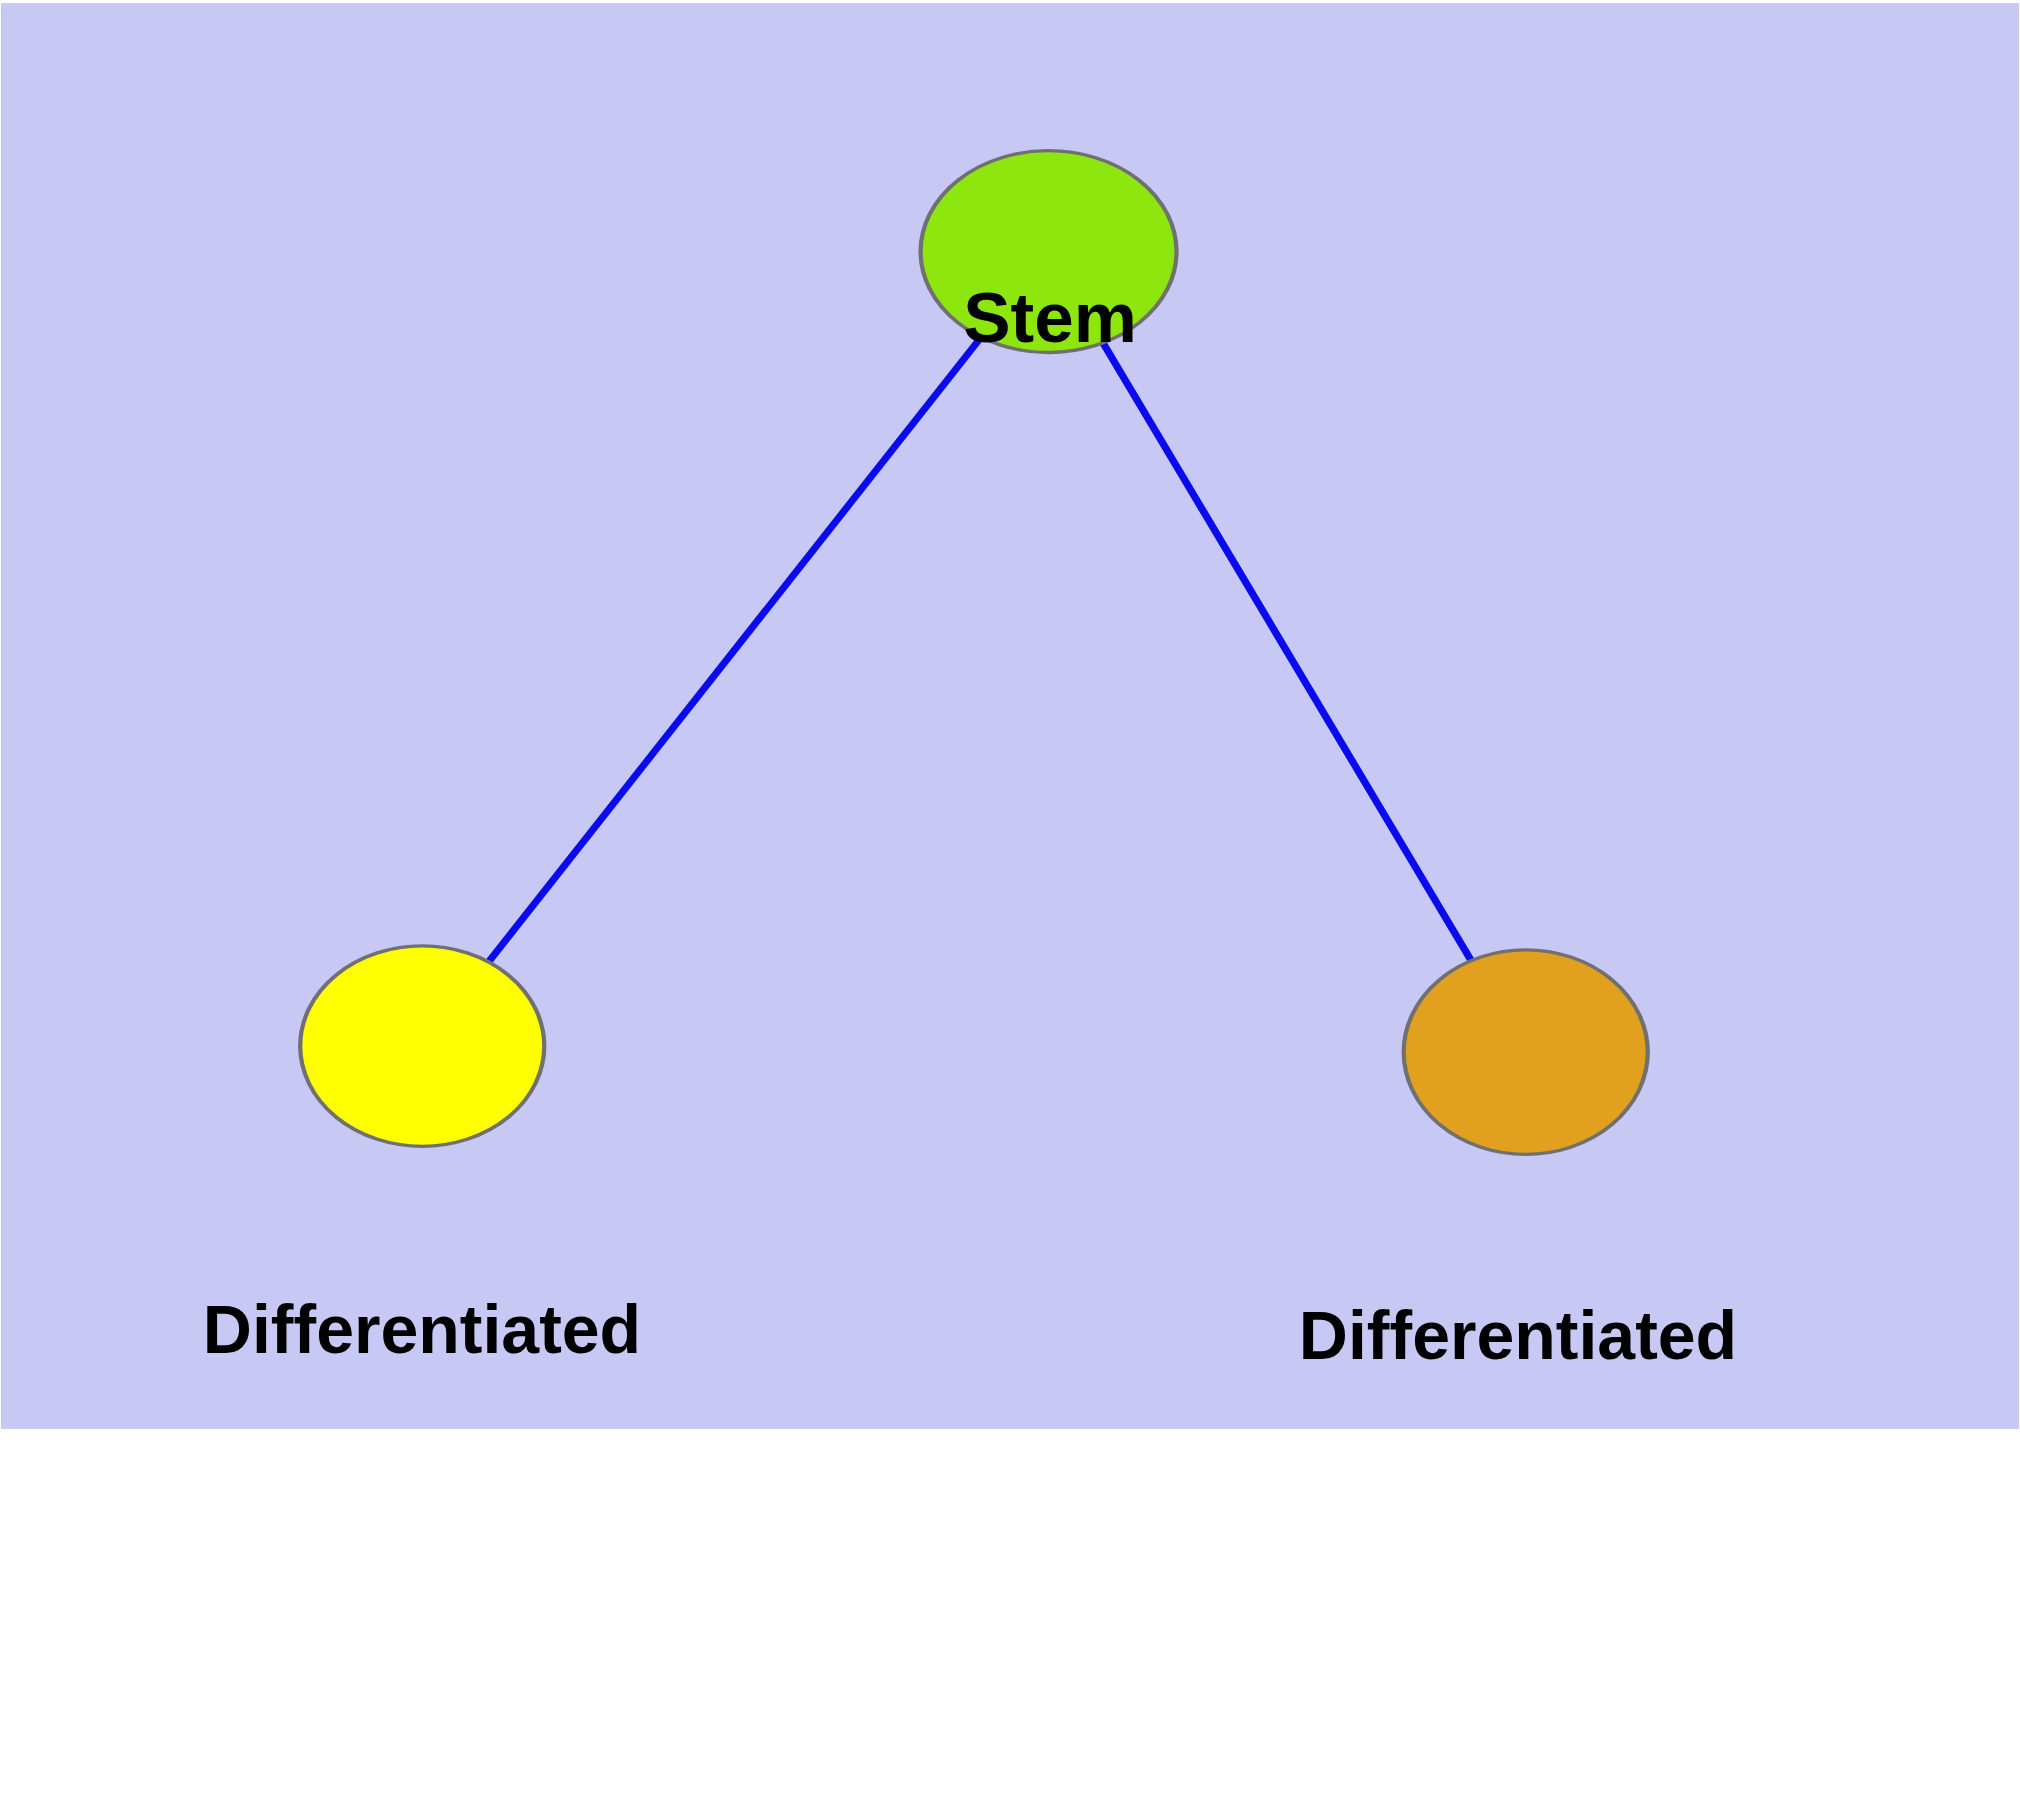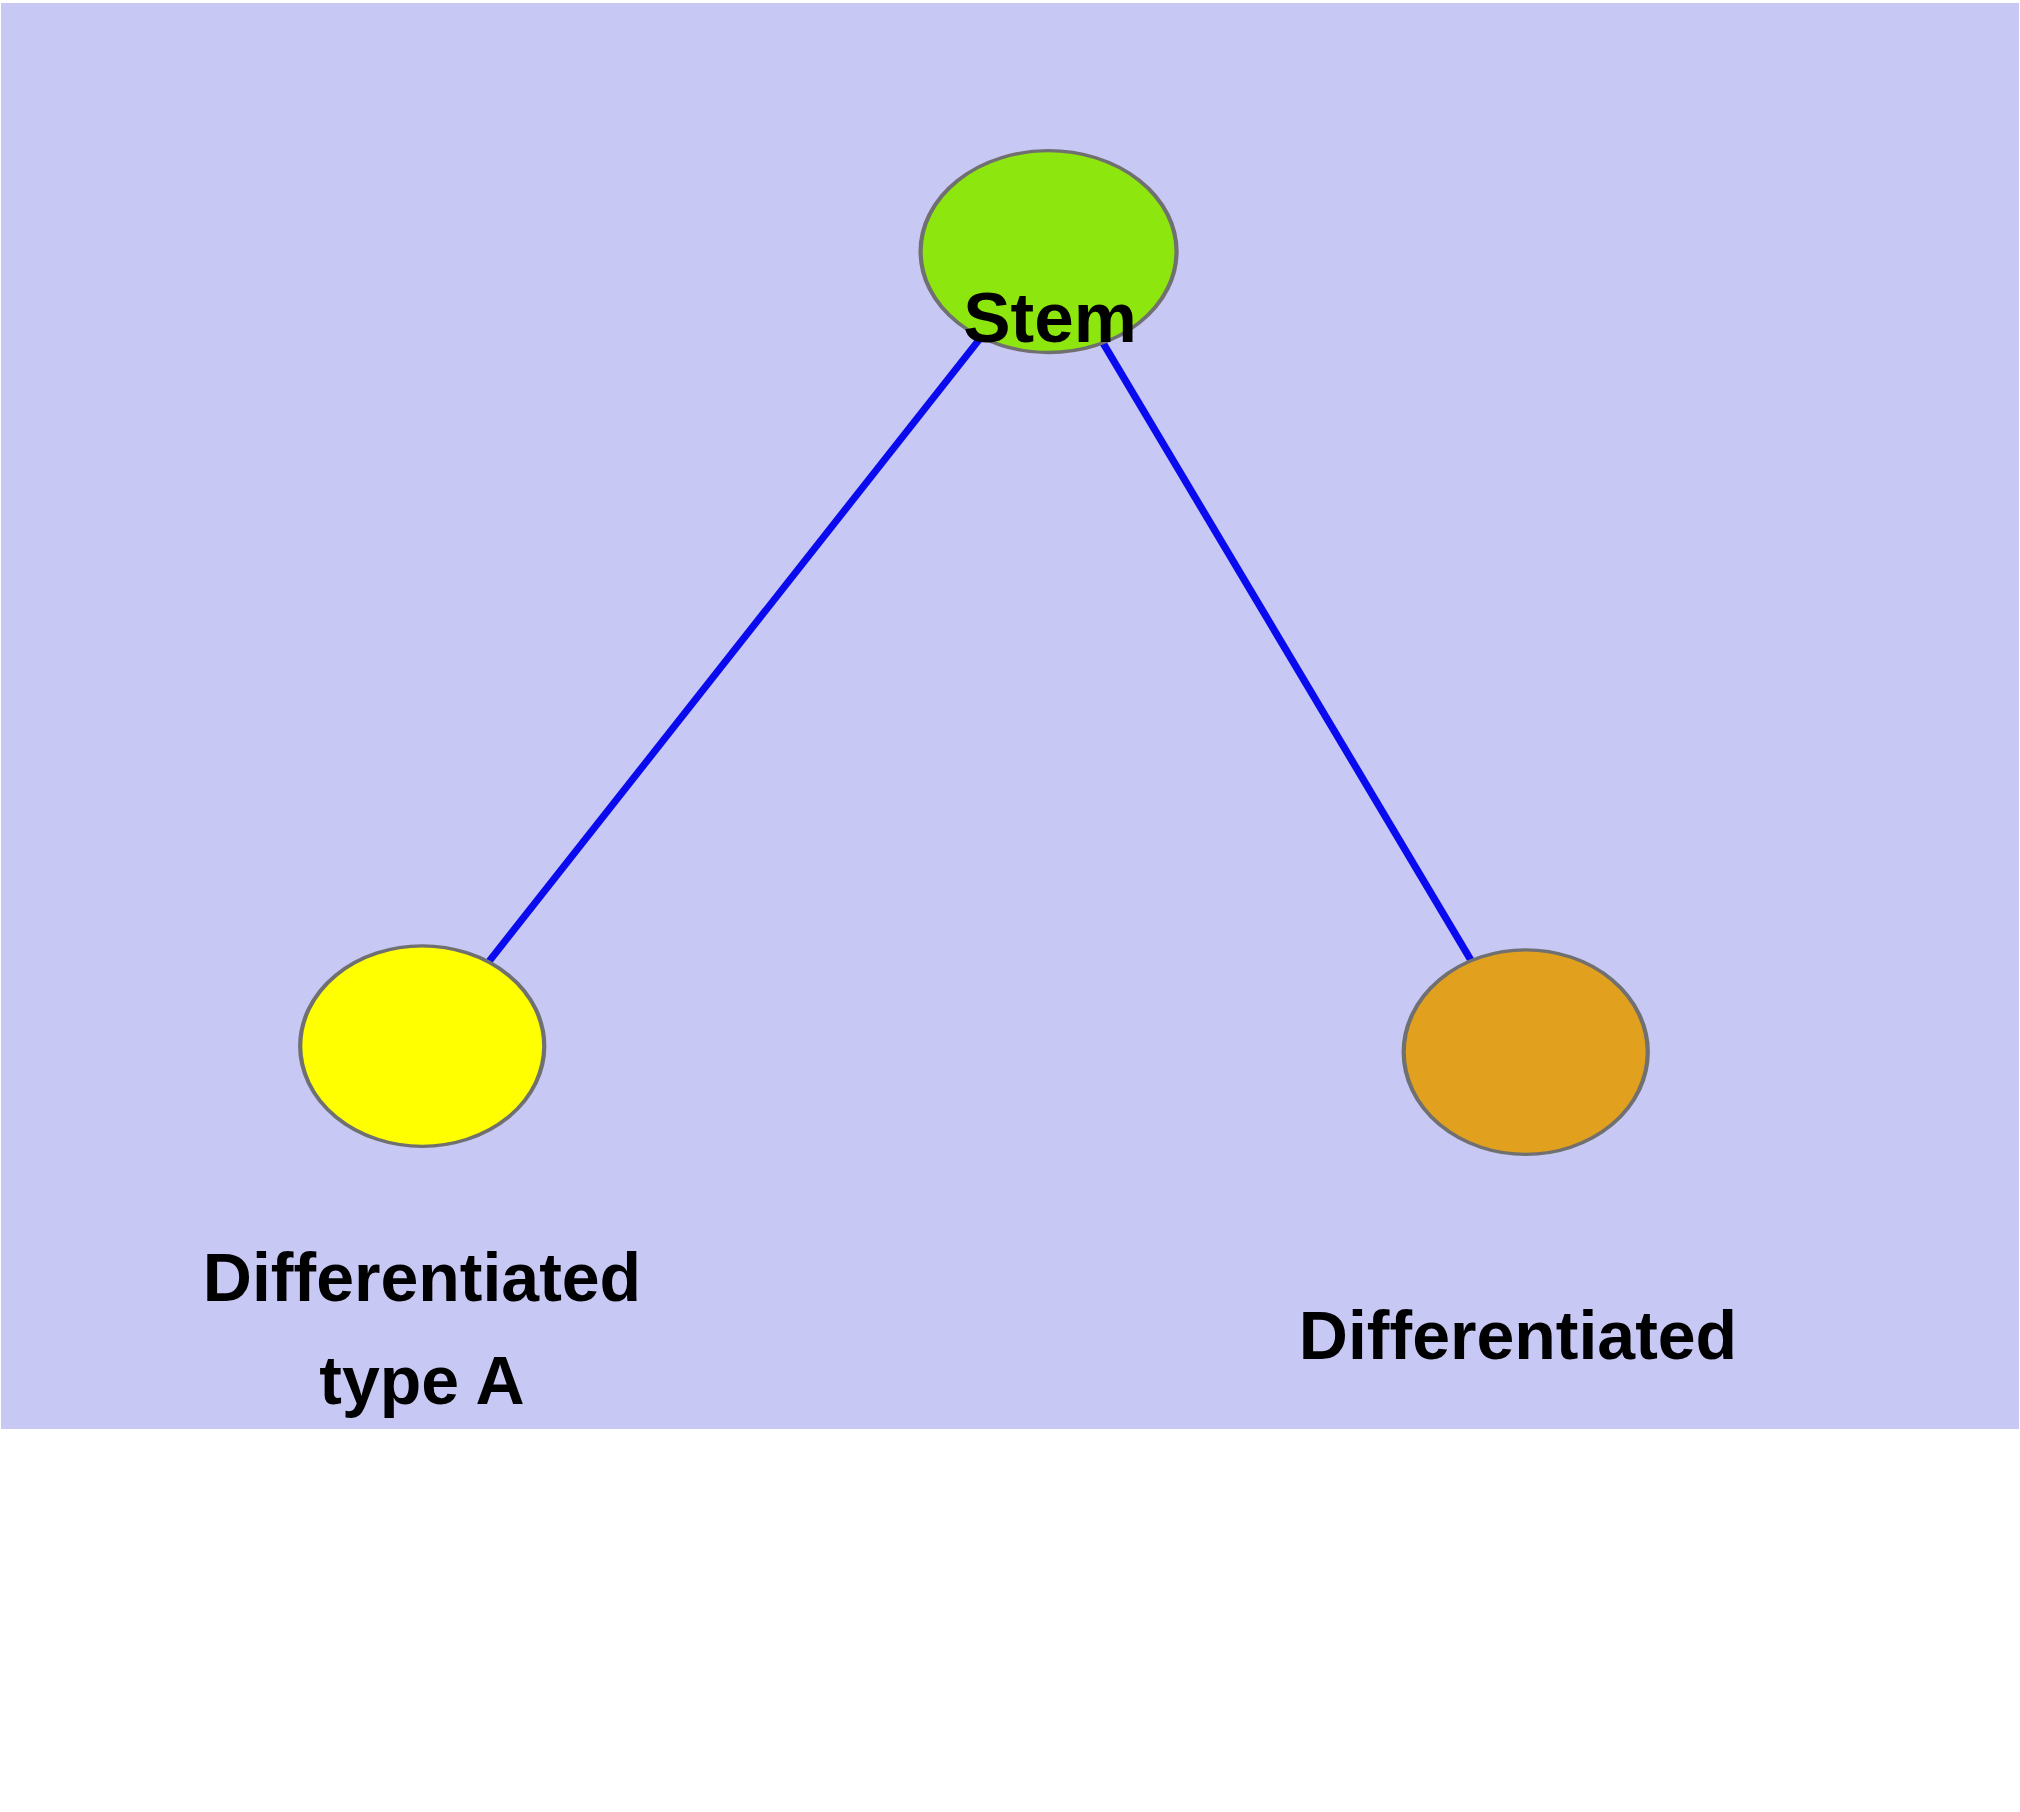--- a/index.html
+++ b/index.html
@@ -54,20 +54,19 @@
     <ellipse cx="497" cy="1561" rx="144" ry="150" stroke-width="5" fill="#FFFF00" stroke="#707070"></ellipse>
     <ellipse cx="1799" cy="1570" rx="144" ry="153" stroke-width="5" fill="#E2A01F" stroke="#707070"></ellipse>
   </svg>
 
   <div class="node-label single" style="left: 1049px; top: 314px; color: rgb(0, 0, 0);">
     <span>Stem</span>
   </div>
 
   <div class="node-label" style="left: 421px; top: 1326px; color: rgb(0, 0, 0);">
     <span>Differentiated</span>
-    <span>type A</span>
   </div>
 
   <div class="node-label" style="left: 1517px; top: 1332px; color: rgb(0, 0, 0);">
     <span>Differentiated</span>
   </div>
 </div>
 
 
 </body></html>

